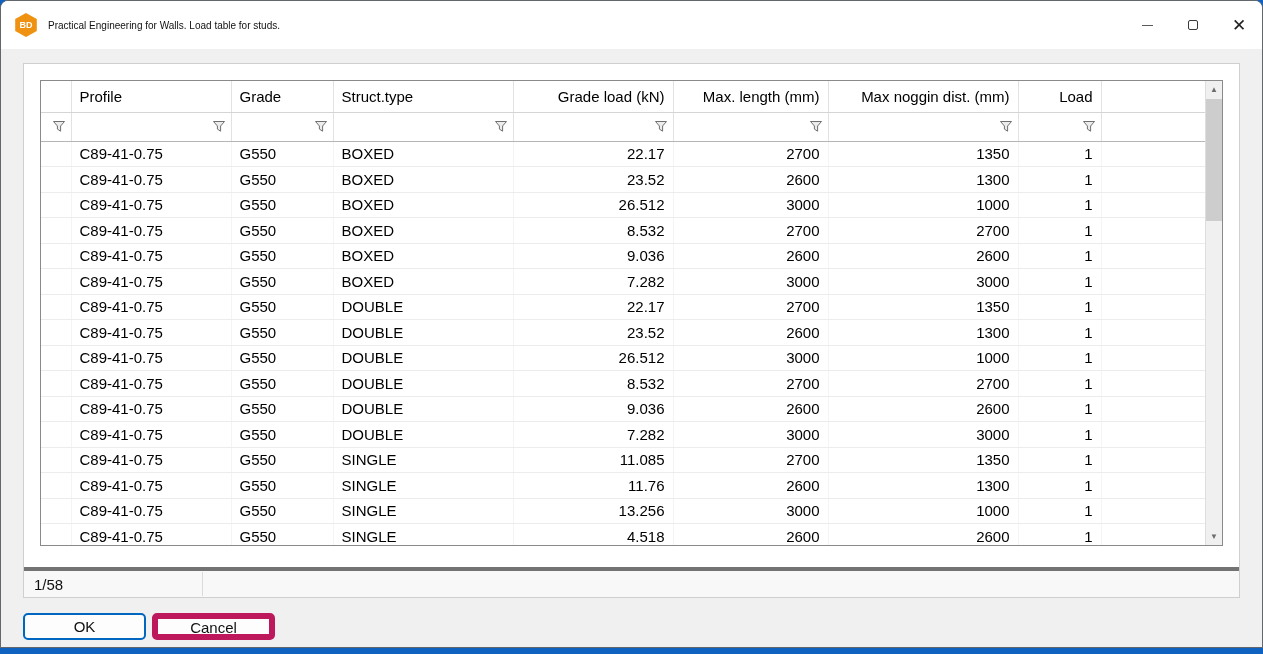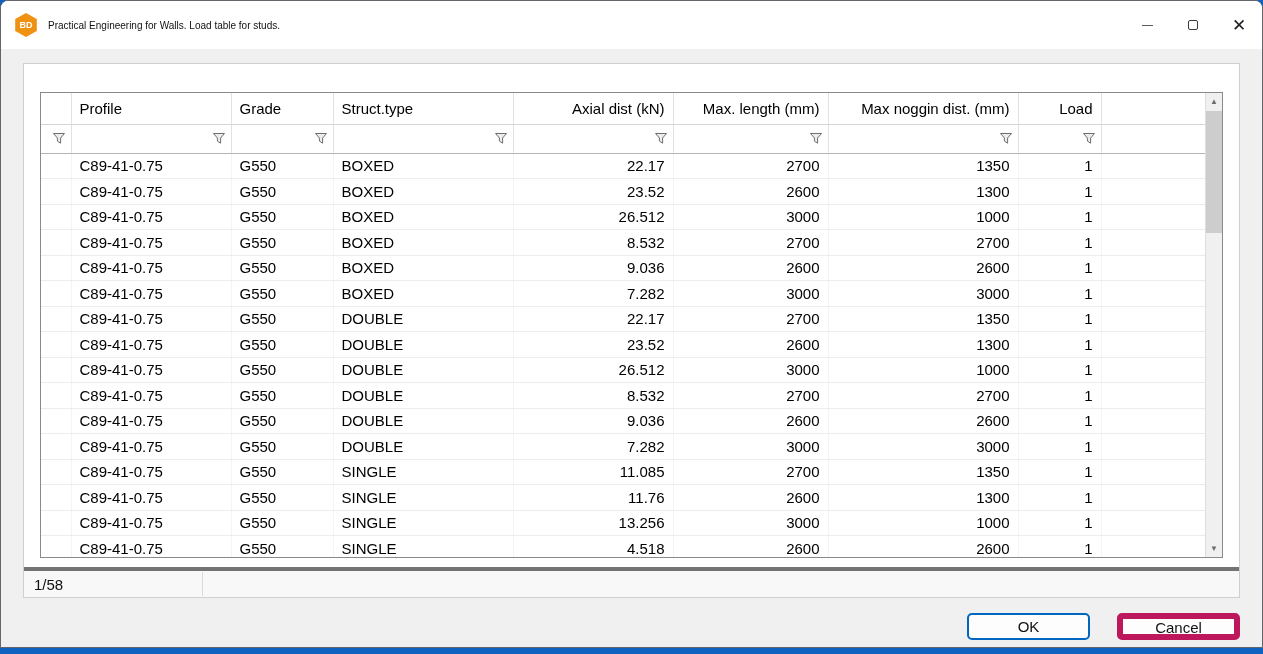--- a/index.html
+++ b/index.html
@@ -31,21 +31,21 @@
   .glyph-min { display:block; width:11px; height:0; border-top:1px solid #5a5a5a; }
   .glyph-max { display:block; width:10px; height:10px; border:1.2px solid #3a3a3a; border-radius:2px; }
   .glyph-close { font-size:17px; font-weight:400; color:#222; line-height:1; }
   
   .dialog-body { flex:1; padding:14px 22px 0 22px; display:flex; flex-direction:column; }
   .panel {
     background:#ffffff; border:1px solid #cfcfcf; height:535px;
     display:flex; flex-direction:column;
   }
   .grid {
-    margin:28px 16px 0 16px; height:466px; border:1px solid #8a8a8a;
+    margin:16px 16px 0 16px; height:466px; border:1px solid #8a8a8a;
     display:flex; background:#fff;
   }
   .grid-scroll-area { flex:1; overflow:hidden; }
   table { width:100%; border-collapse:collapse; table-layout:fixed; font-size:15px; color:#000; }
   thead th {
     height:31px; background:#fff; font-weight:400; font-size:15px;
     border-right:1px solid #e2e2e2; border-bottom:1px solid #d5d5d5;
     padding:0 8px; white-space:nowrap; overflow:hidden; vertical-align:middle;
   }
   td.filter-cell {
@@ -71,21 +71,21 @@
     font-size:8px; color:#6d6d6d; cursor:pointer; }
   .scroll-track { flex:1; width:100%; position:relative; }
   .scroll-thumb { position:absolute; top:1px; left:0; width:100%; height:122px; background:#cdcdcd; cursor:pointer; }
   
   .statusbar {
     margin-top:auto; height:30px; flex:0 0 30px; border-top:4px solid #737373; background:#f8f8f8;
     display:flex; align-items:center; font-size:15px; color:#111; padding-left:10px; position:relative;
   }
   .status-divider { position:absolute; left:178px; top:1px; bottom:1px; width:1px; background:#dadada; }
   
-  .button-row { margin-top:15px; display:flex; justify-content:flex-end; gap:27px; }
+  .button-row { margin-top:15px; display:flex; gap:6px; }
   .btn {
     width:123px; height:27px; background:#fdfdfd; border:6px solid #be185d; border-radius:5px;
     font-size:15px; font-family:inherit; color:#111; cursor:pointer;
   }
   .btn.ok { border:2px solid var(--accent,#0066bf); }
 </style>
 </head>
 <body>
 
 <div class="screen">
@@ -125,21 +125,21 @@
                   <col style="width: 190px;">
                   <col style="width: 83px;">
                   <col>
                 </colgroup>
               <thead>
                 <tr>
                     <th></th>
                     <th class="al">Profile</th>
                     <th class="al">Grade</th>
                     <th class="al">Struct.type</th>
-                    <th class="ar">Axial dist (kN)</th>
+                    <th class="ar">Grade load (kN)</th>
                     <th class="ar">Max. length (mm)</th>
                     <th class="ar">Max noggin dist. (mm)</th>
                     <th class="ar">Load</th>
                     <th class="filler"></th>
                   </tr>
                 <tr>
                     <td class="filter-cell"><span class="funnel-wrap"><svg width="14" height="13" viewBox="0 0 14 13">
                           <path d="M1.5 1.5 H12.5 L8.6 6 V11.2 L5.4 9.1 V6 Z" fill="#ececec" stroke="#6f6f6f" stroke-width="1"></path>
                         </svg></span></td>
                     <td class="filter-cell"><span class="funnel-wrap"><svg width="14" height="13" viewBox="0 0 14 13">

